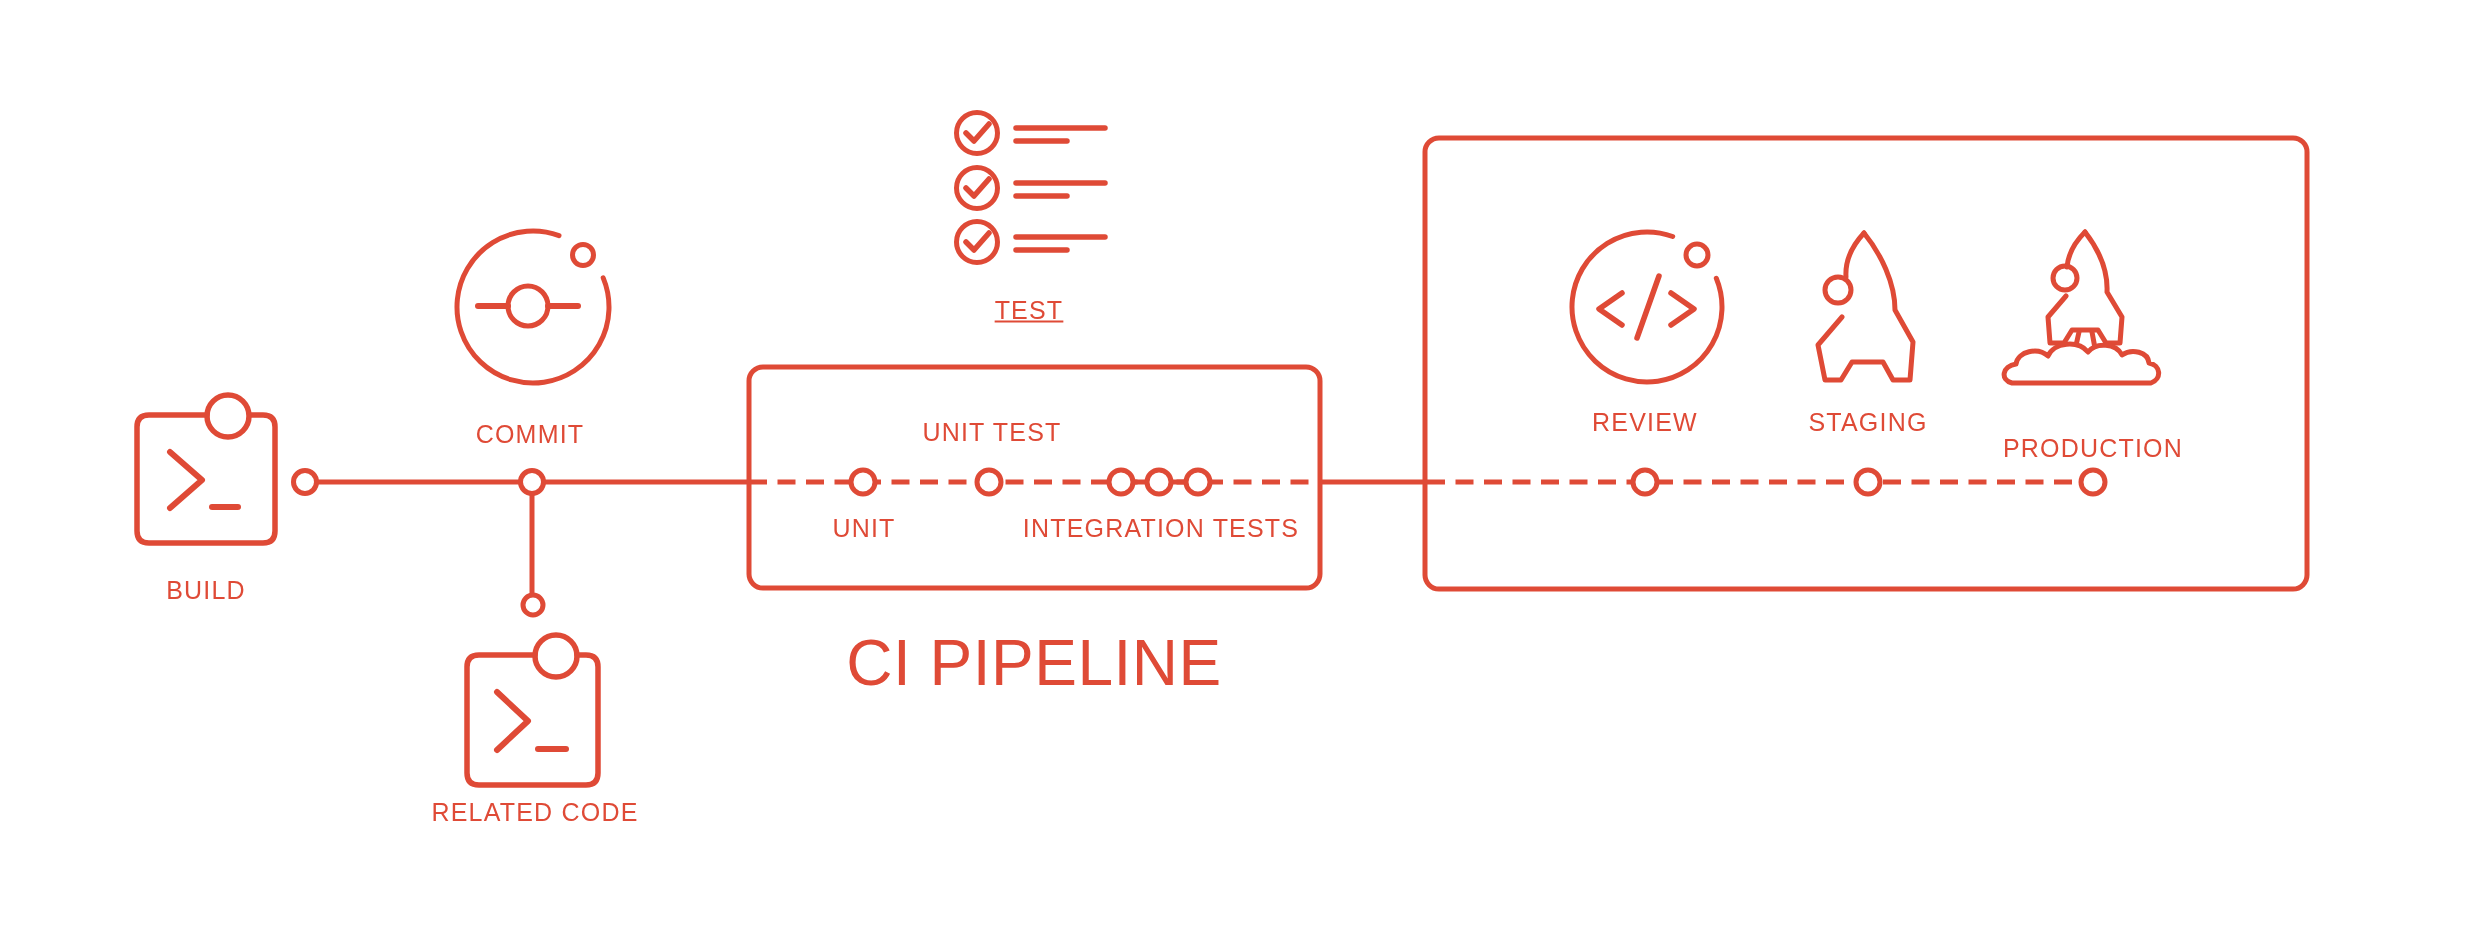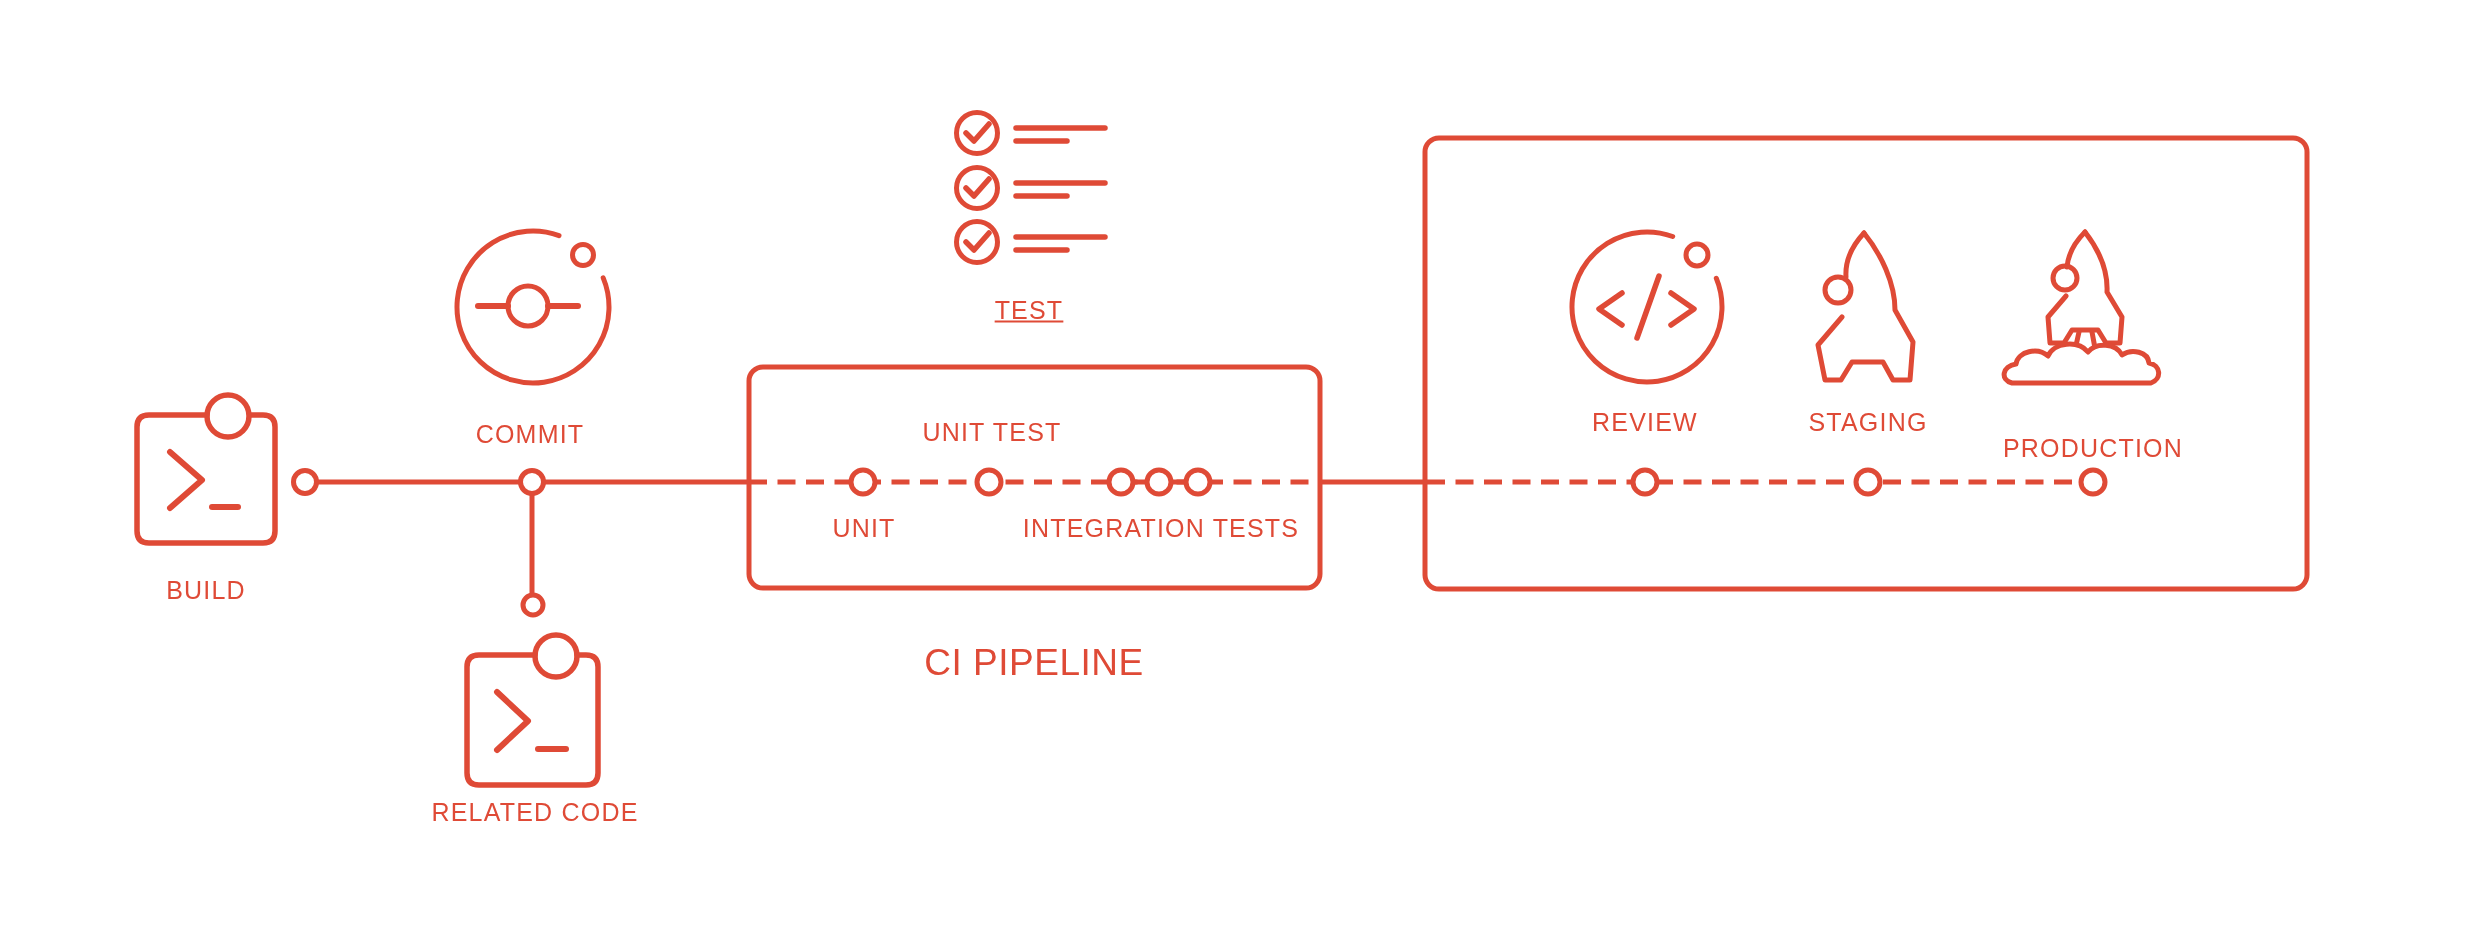--- a/index.html
+++ b/index.html
@@ -17,21 +17,21 @@
   .lbl {
     position: absolute;
     transform: translate(-50%, -50%);
     color: var(--accent);
     font-size: 25px;
     letter-spacing: 1.2px;
     white-space: nowrap;
     user-select: none;
   }
   .title {
-    font-size: 37px;
+    font-size: 64px;
     letter-spacing: 0.5px;
   }
 </style>
 </head>
 <body>
 
 <div class="stage">
 
   <svg class="art" width="2468" height="952" viewBox="0 0 2468 952" fill="none" stroke-linejoin="round">
 

